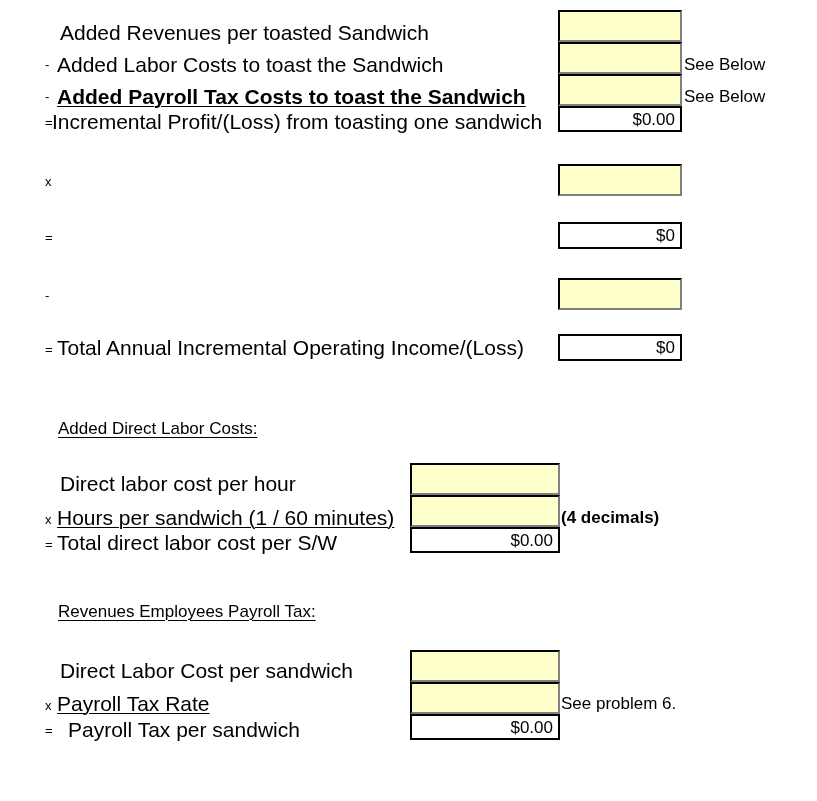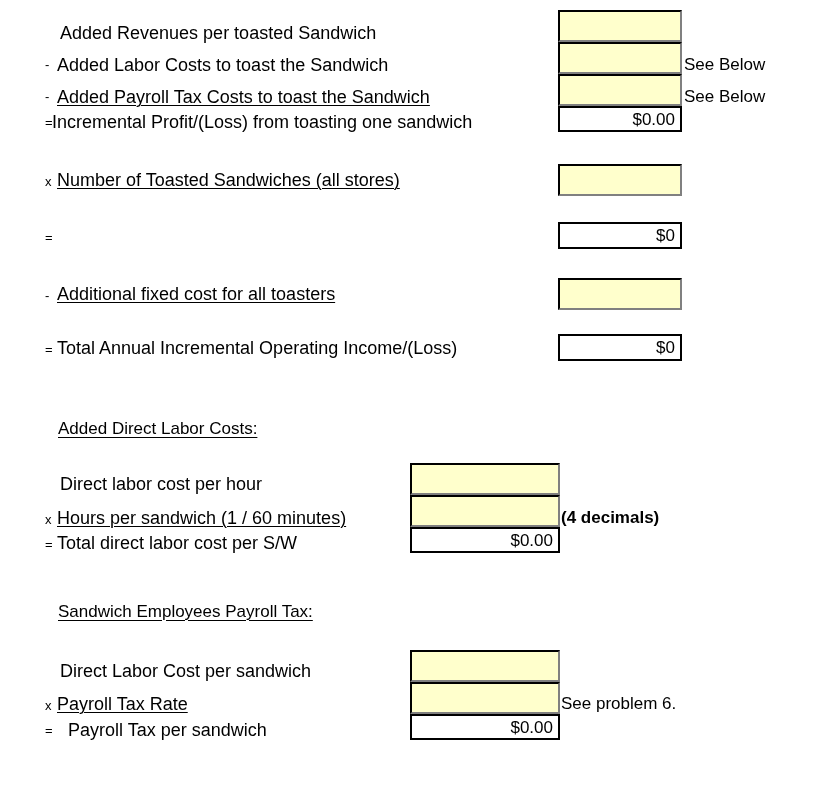--- a/index.html
+++ b/index.html
@@ -22,21 +22,21 @@
     top: 0;
     width: 817px;
     height: 801px;
   }
 
   
   .abs { position: absolute; }
 
   
   .label {
-    font-size: 18px;
+    font-size: 21px;
     line-height: 20px;
     white-space: nowrap;
     color: #000000;
   }
   .op {
     font-size: 13px;
     line-height: 20px;
     white-space: nowrap;
     text-align: left;
     color: #000000;
@@ -93,42 +93,40 @@
 <div class="sheet">
 
   <div class="abs op" style="left:45px; top:23px; width:12px;"></div>
   <div class="abs label" style="left:60px; top:23px;">Added Revenues per toasted Sandwich</div>
 
   <div class="abs op" style="left:45px; top:55px;">-</div>
   <div class="abs label" style="left:57px; top:55px;">Added Labor Costs to toast the Sandwich</div>
   <div class="abs note" style="left:684px; top:55px;">See Below</div>
 
   <div class="abs op" style="left:45px; top:87px;">-</div>
-  <div class="abs label u" style="left:57px; top:87px;">Added Payroll Tax Costs to toast the Sandwich</div>
+  <div class="abs label u" style="left:57px; top:87px;font-weight:bold;">Added Payroll Tax Costs to toast the Sandwich</div>
   <div class="abs note" style="left:684px; top:87px;">See Below</div>
 
   <div class="abs op" style="left:45px; top:113px;">=</div>
   <div class="abs label" style="left:52px; top:112px;">Incremental Profit/(Loss) from toasting one sandwich</div>
 
   <div class="group" style="left:558px; top:10px; width:124px;">
     <div class="cell input" style="height:32px;"></div>
     <div class="cell input" style="height:32px;"></div>
     <div class="cell input" style="height:32px;"></div>
     <div class="cell result" style="height:26px;">$0.00</div>
   </div>
 
   <div class="abs op" style="left:45px; top:172px;">x</div>
-  <div class="abs label u" style="left:57px; top:170px;">Number of Toasted Sandwiches (all stores)</div>
   <div class="abs cell input" style="left:558px; top:164px; width:124px; height:32px;"></div>
 
   <div class="abs op" style="left:45px; top:228px;">=</div>
   <div class="abs cell result" style="left:558px; top:222px; width:124px; height:27px;">$0</div>
 
   <div class="abs op" style="left:45px; top:286px;">-</div>
-  <div class="abs label u" style="left:57px; top:284px;">Additional fixed cost for all toasters</div>
   <div class="abs cell input" style="left:558px; top:278px; width:124px; height:32px;"></div>
 
   <div class="abs op" style="left:45px; top:340px;">=</div>
   <div class="abs label" style="left:57px; top:338px;">Total Annual Incremental Operating Income/(Loss)</div>
   <div class="abs cell result" style="left:558px; top:334px; width:124px; height:27px;">$0</div>
 
   <div class="abs section-head" style="left:58px; top:419px;">Added Direct Labor Costs:</div>
 
   <div class="abs op" style="left:45px; top:476px;"></div>
   <div class="abs label" style="left:60px; top:474px;">Direct labor cost per hour</div>
@@ -139,21 +137,21 @@
 
   <div class="abs op" style="left:45px; top:535px;">=</div>
   <div class="abs label" style="left:57px; top:533px;">Total direct labor cost per S/W</div>
 
   <div class="group" style="left:410px; top:463px; width:150px;">
     <div class="cell input" style="height:32px;"></div>
     <div class="cell input" style="height:32px;"></div>
     <div class="cell result" style="height:26px;">$0.00</div>
   </div>
 
-  <div class="abs section-head" style="left:58px; top:602px;">Sandwich Employees Payroll Tax:</div>
+  <div class="abs section-head" style="left:58px; top:602px;">Revenues Employees Payroll Tax:</div>
 
   <div class="abs op" style="left:45px; top:663px;"></div>
   <div class="abs label" style="left:60px; top:661px;">Direct Labor Cost per sandwich</div>
 
   <div class="abs op" style="left:45px; top:696px;">x</div>
   <div class="abs label u" style="left:57px; top:694px;">Payroll Tax Rate</div>
   <div class="abs note" style="left:561px; top:694px;">See problem 6.</div>
 
   <div class="abs op" style="left:45px; top:721px;">=</div>
   <div class="abs label" style="left:40px; top:720px;margin-left:28px;">Payroll Tax per sandwich</div>

